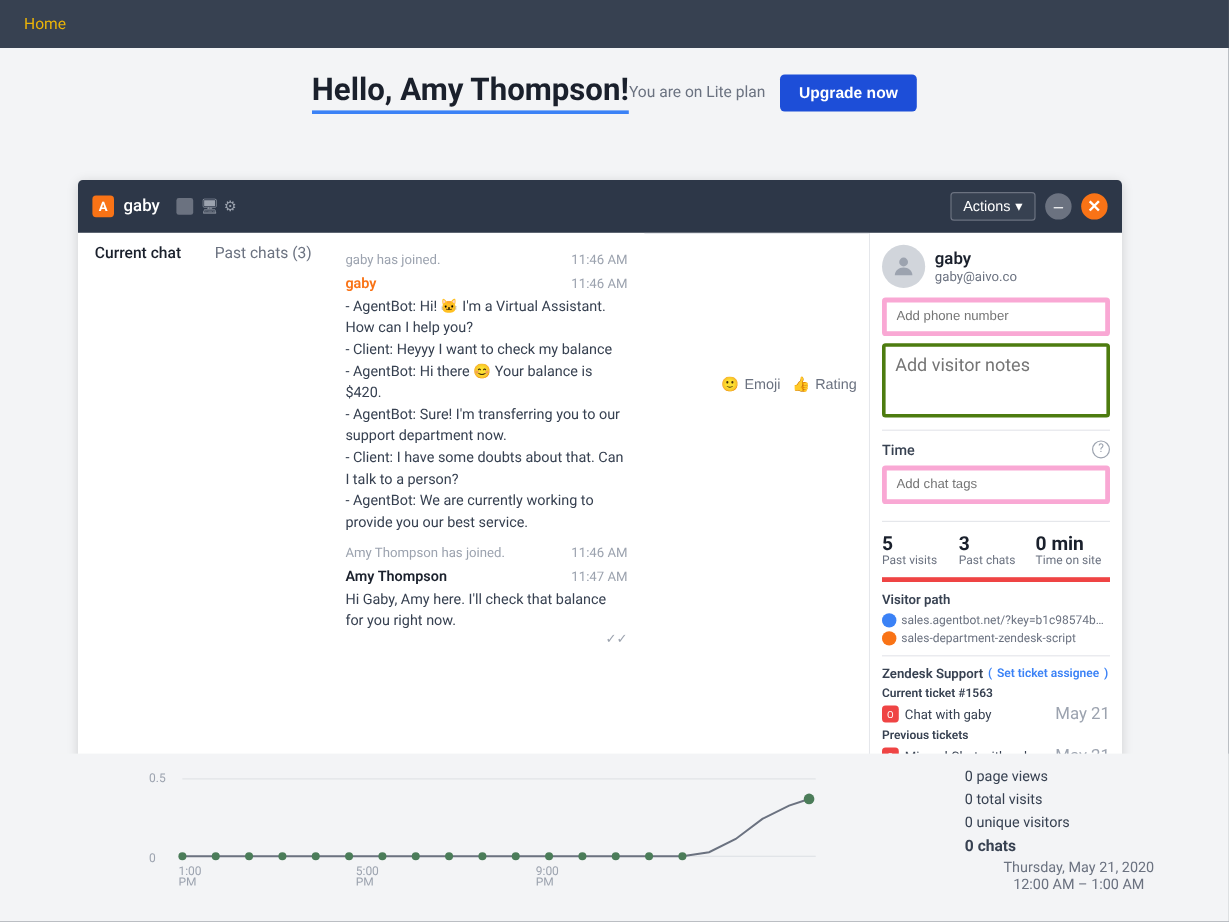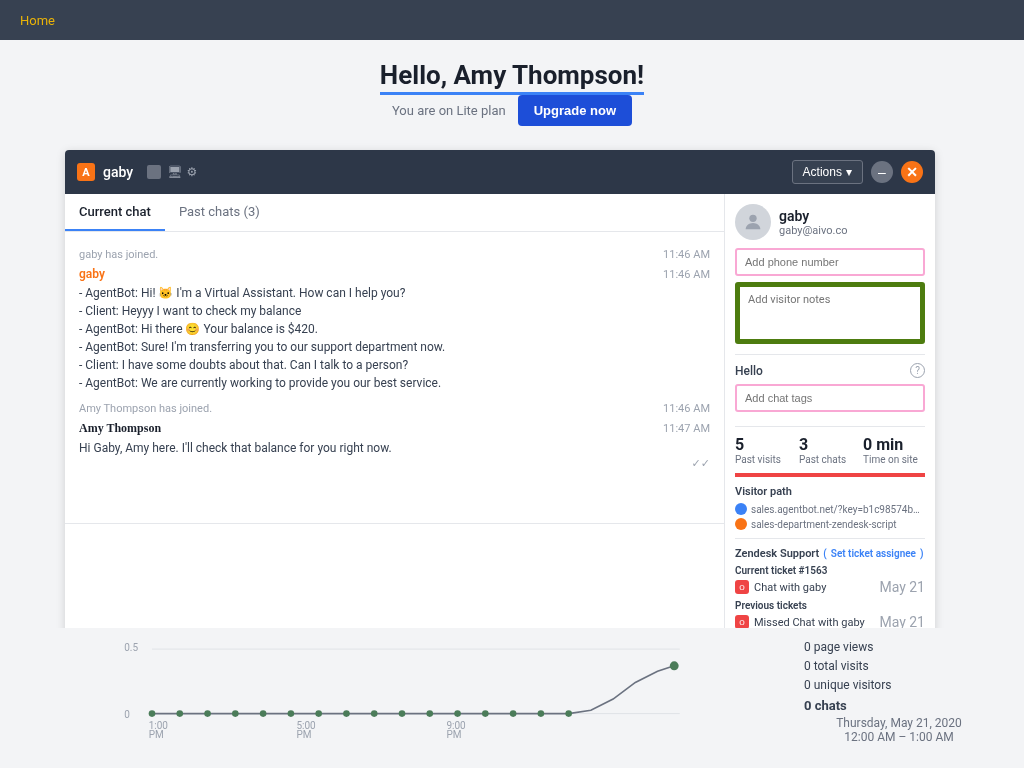--- a/index.html
+++ b/index.html
@@ -29,24 +29,23 @@
     .main-content {
       background: #f3f4f6;
       padding: 20px 30px 10px 30px;
       height: calc(768px - 40px);
       position: relative;
     }
 
     
     .header {
       display: flex;
-      justify-content: flex-start;
+      justify-content: center;
       align-items: center;
       margin-bottom: 18px;
-      flex-direction: column;
     }
     .header-title {
       font-size: 26px;
       font-weight: 700;
       color: #1a202c;
       border-bottom: 3px solid #3b82f6;
       padding-bottom: 2px;
     }
     .header-right {
       display: flex;
@@ -178,21 +177,21 @@
     .chat-body {
       display: flex;
       flex: 1;
       overflow: hidden;
     }
 
     
     .chat-left {
       flex: 1;
       display: flex;
-      flex-direction: column;
+      flex-direction: row;
       border-right: 1px solid #e5e7eb;
     }
 
     
     .chat-tabs {
       display: flex;
       border-bottom: 1px solid #e5e7eb;
       background: white;
       flex-shrink: 0;
     }
@@ -236,21 +235,20 @@
       align-items: baseline;
       margin-bottom: 3px;
     }
     .msg-author {
       font-size: 12px;
       font-weight: 600;
       color: #f97316;
     }
     .msg-author.agent {
       color: #1a202c;
-      font-family: Liberation Serif, serif;
     }
     .msg-time {
       font-size: 11px;
       color: #9ca3af;
     }
     .msg-content {
       font-size: 12px;
       color: #374151;
       line-height: 1.5;
     }
@@ -324,34 +322,34 @@
       font-weight: 600;
       color: #1a202c;
     }
     .visitor-info-email {
       font-size: 11px;
       color: #6b7280;
     }
 
     .right-input {
       width: 100%;
-      border: 2px solid #f9a8d4;
+      border: 4px solid #f9a8d4;
       border-radius: 3px;
       padding: 6px 8px;
       font-size: 11px;
       color: #9ca3af;
       margin-bottom: 6px;
       outline: none;
     }
     .notes-textarea {
       width: 100%;
-      border: 5px solid #4d7c0f;
+      border: 3px solid #4d7c0f;
       border-radius: 3px;
       padding: 6px 8px;
-      font-size: 11px;
+      font-size: 15px;
       color: #9ca3af;
       height: 62px;
       resize: none;
       margin-bottom: 6px;
       outline: none;
       font-family: inherit;
     }
 
     .tags-section {
       border-top: 1px solid #e5e7eb;
@@ -659,21 +657,21 @@
             <div class="visitor-info-email">gaby@aivo.co</div>
           </div>
         </div>
 
         <input class="right-input" type="text" placeholder="Add phone number" style="">
         <textarea class="notes-textarea" placeholder="Add visitor notes" style=""></textarea>
 
         
         <div class="tags-section">
           <div class="tags-header">
-            <span class="tags-label">Hello</span>
+            <span class="tags-label">Time</span>
             <div class="tags-help">?</div>
           </div>
           <input class="right-input" type="text" placeholder="Add chat tags" style="">
         </div>
 
         
         <div class="stats-row">
           <div class="stat-item">
             <div class="stat-value">5</div>
             <div class="stat-label">Past visits</div>

